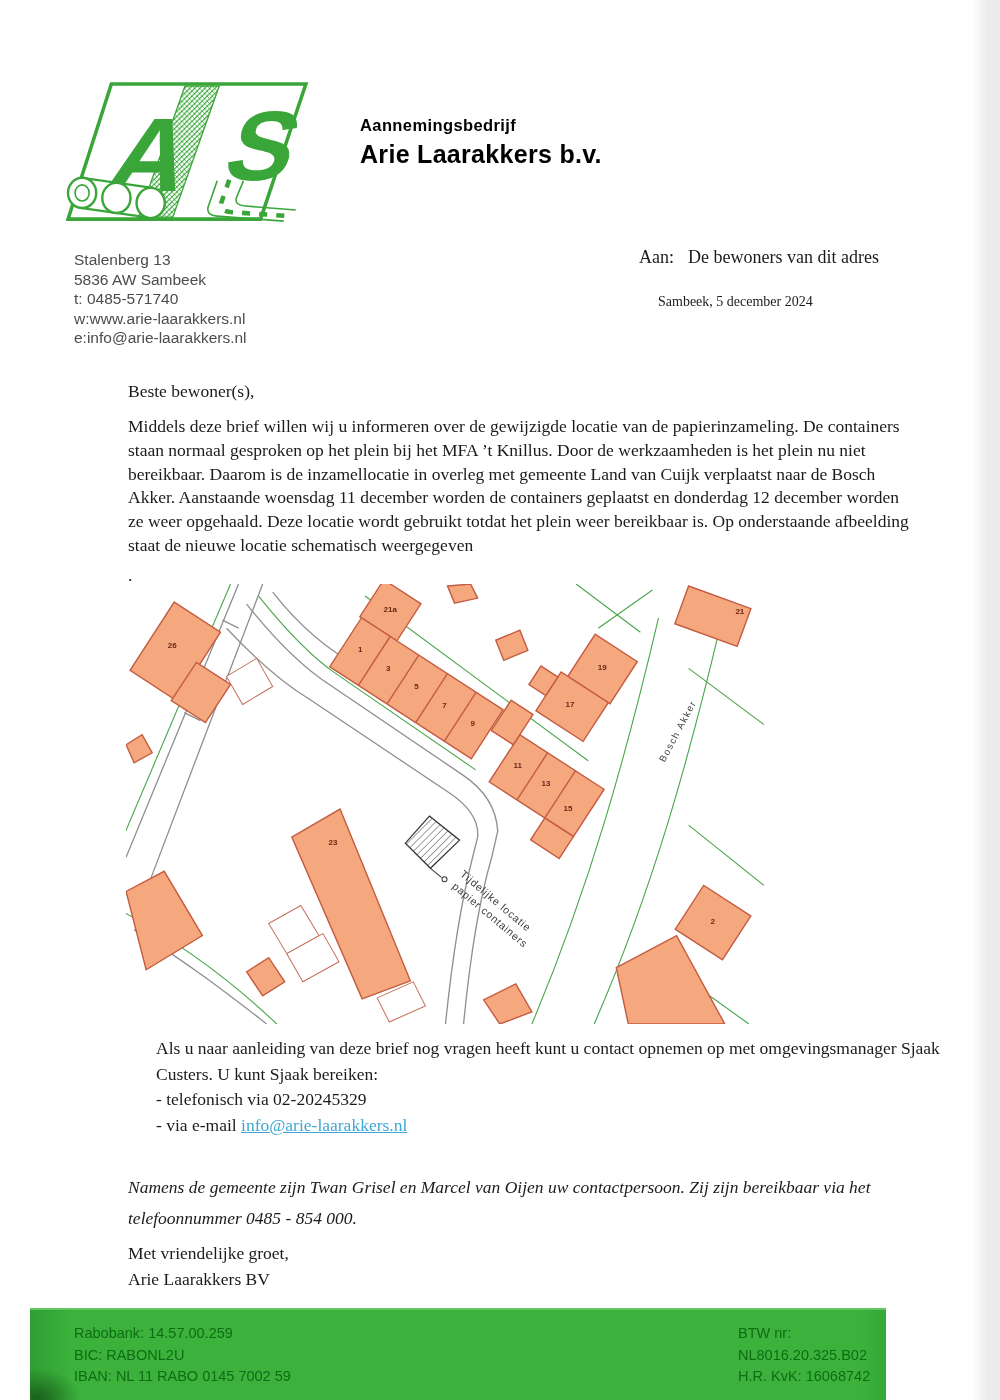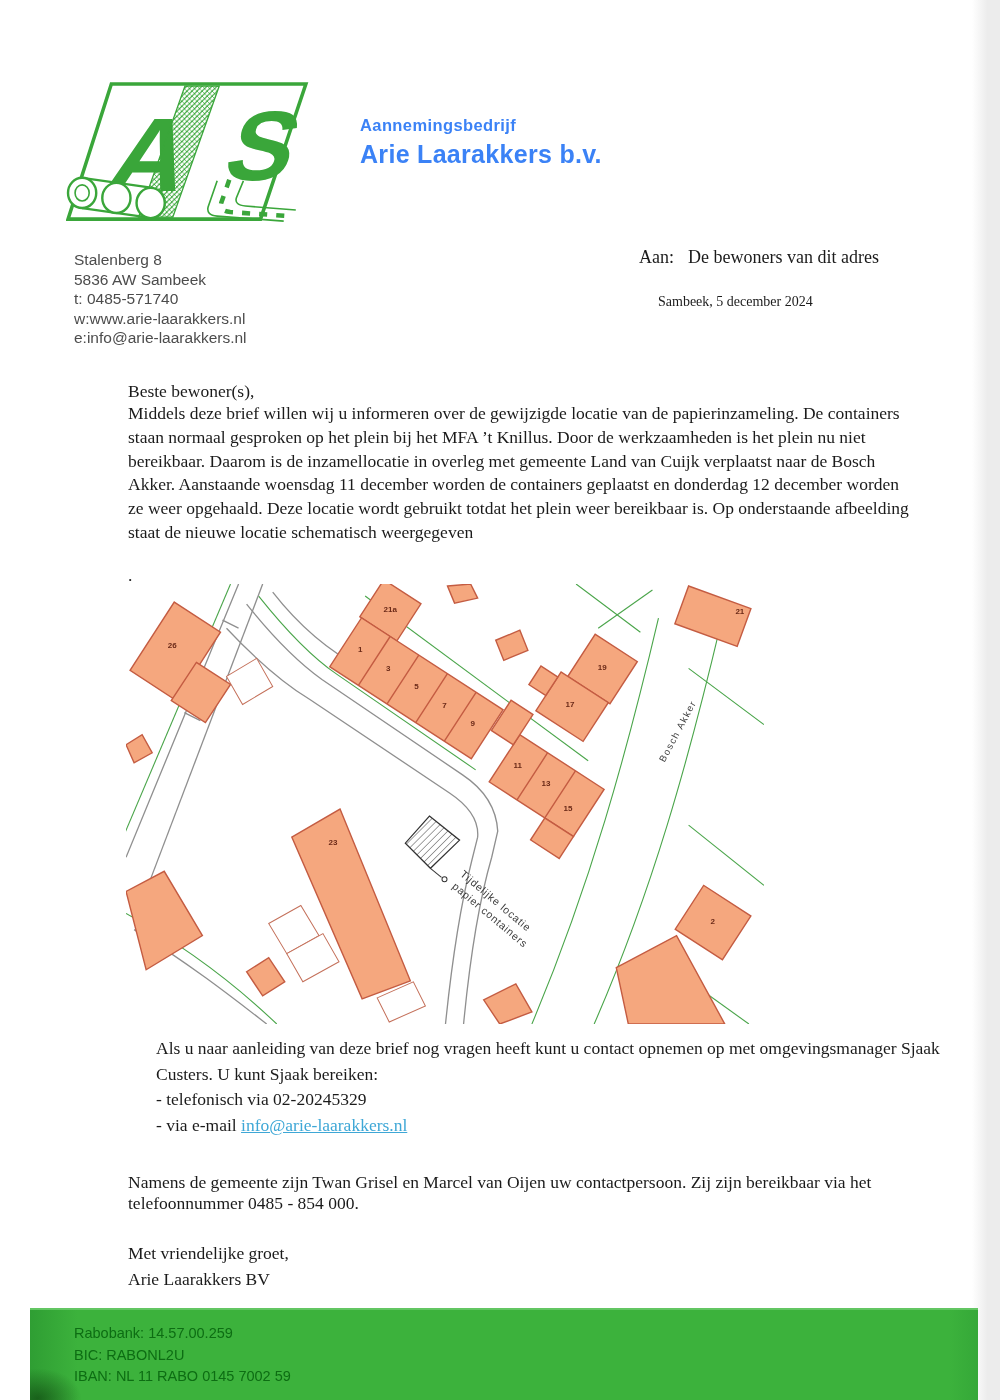--- a/index.html
+++ b/index.html
@@ -12,50 +12,50 @@
   .sans { font-family:"Liberation Sans", sans-serif; }
 
   
   .scan-edge-right { right:0; top:0; width:28px; height:1400px;
     background:linear-gradient(90deg, rgba(236,236,236,0) 0%, #ececec 55%); }
 
   
   .logo { left:66px; top:76px; width:252px; height:152px; }
 
   
-  .company { left:360px; top:116px; color:#3b82f6; }
+  .company { left:360px; top:116px; color:#000000; }
   .company .l1 { font-size:16.5px; font-weight:bold; letter-spacing:.4px; }
   .company .l2 { font-size:25px; font-weight:bold; margin-top:5px; letter-spacing:.3px; }
 
   
   .address { left:74px; top:250px; font-size:15.5px; line-height:19.5px; color:#4c4c4c; }
 
   
   .recipient { left:620px; top:247px; font-size:18px; }
   .recipient .lbl { margin-right:14px;margin-left:19px; }
   .dateline { left:658px; top:294px; font-size:14px; }
 
   
   .body-text { font-size:17.5px; line-height:23.8px; }
   .salutation { left:128px; top:380px; }
-  .para1 { left:128px; top:402px; width:782px; }
+  .para1 { left:128px; top:415px; width:782px; }
   .stray-dot { left:128px; top:564px; }
 
   .map-wrap { left:126px; top:584px; width:638px; height:440px; }
   .map-wrap svg { width:100%; height:100%; display:block; }
 
   .questions { left:128px; top:1036px; width:786px; line-height:25.5px;margin-left:28px; }
   .questions .item { line-height:25.5px; }
   .email-link { color:#3ea7d6; text-decoration:underline; }
 
-  .p2 { left:128px; top:1172px; width:786px; line-height:21px; }
+  .p2 { left:128px; top:1172px; width:786px; line-height:31px;font-style:italic; }
   .closing { left:128px; top:1240px; line-height:26px; }
 
   
-  .footer-bar { left:30px; top:1308px; width:948px; height:92px;
+  .footer-bar { left:30px; top:1308px; width:856px; height:92px;
     background:linear-gradient(90deg,#2f9e33 0%, #3cb23c 5%, #3cb23c 97%, #35a838 100%);
     border-top:2px solid #63c663; }
   .footer-col { position:absolute; top:13px; font-family:"Liberation Sans",sans-serif;
     font-size:14.5px; line-height:21.5px; color:#0d6d13; }
   .fc1 { left:44px; } .fc2 { left:372px; } .fc3 { left:708px; }
   .bar-smudge { position:absolute; left:0; bottom:0; width:52px; height:32px;
     background:radial-gradient(ellipse at 15% 95%, rgba(5,45,5,.55), rgba(5,45,5,0) 70%); }
 
   .mapnum { font-family:"Liberation Sans",sans-serif; font-size:8px; font-weight:bold; fill:#6b2a18; }
   .maplabel { font-family:"Liberation Sans",sans-serif; fill:#3c3c3c; }
@@ -97,21 +97,21 @@
     </g>
   </svg>
 </div>
 
 <div class="abs company sans">
   <div class="l1">Aannemingsbedrijf</div>
   <div class="l2">Arie Laarakkers b.v.</div>
 </div>
 
 <div class="abs address sans">
-  <div>Stalenberg 8</div>
+  <div>Stalenberg 13</div>
   <div>5836 AW Sambeek</div>
   <div>t: 0485-571740</div>
   <div>w:www.arie-laarakkers.nl</div>
   <div>e:info@arie-laarakkers.nl</div>
 </div>
 
 <div class="abs recipient">
   <span class="lbl">Aan:</span><span>De bewoners van dit adres</span>
 </div>
 <div class="abs dateline">Sambeek, 5 december 2024</div>
@@ -244,14 +244,18 @@
   <div>Met vriendelijke groet,</div>
   <div>Arie Laarakkers BV</div>
 </div>
 
 <div class="abs footer-bar">
   <div class="footer-col fc1">
     <div>Rabobank: 14.57.00.259</div>
     <div>BIC: RABONL2U</div>
     <div>IBAN: NL 11 RABO 0145 7002 59</div>
   </div>
+  <div class="footer-col fc3">
+    <div>BTW nr: NL8016.20.325.B02</div>
+    <div>H.R. KvK: 16068742</div>
+  </div>
   <div class="bar-smudge"></div>
 </div>
 
 </body></html>

